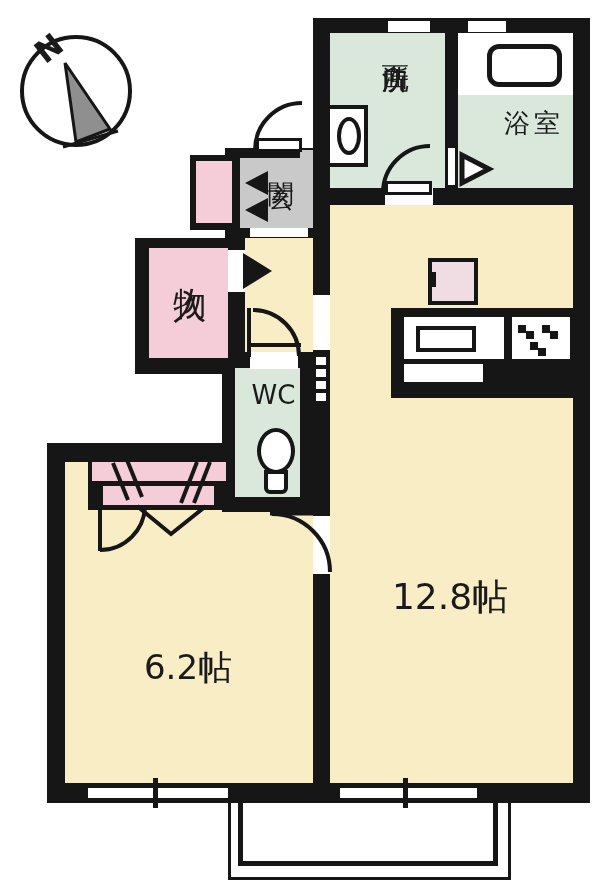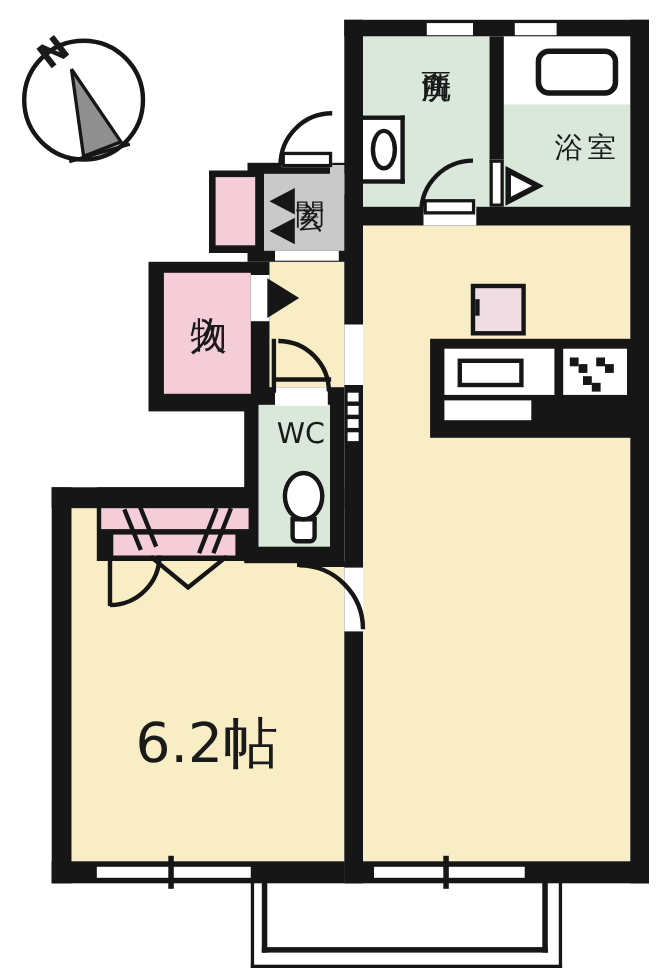--- a/index.html
+++ b/index.html
@@ -131,25 +131,26 @@
     <line x1="210" y1="462" x2="194" y2="503" stroke="#161616" stroke-width="4"></line>
     <line x1="100" y1="505" x2="100" y2="551" stroke="#161616" stroke-width="4"></line>
     <path d="M 100 550 A 45 45 0 0 0 145 505" fill="none" stroke="#161616" stroke-width="4"></path>
     <polyline points="137,506 171,534 206,506" fill="none" stroke="#161616" stroke-width="4"></polyline>
   </svg>
 
   <div class="abs lbl" style="left:36px;top:32px;font-size:31px;font-weight:bold;transform:rotate(-38deg);">N</div>
 
   <div class="abs lbl vtext" style="left:381px;top:44px;height:118px;font-size:27px;">洗面所</div>
 
-  <div class="abs lbl ctr" style="left:498px;top:122px;width:72px;font-size:26px;letter-spacing:4px;text-align:center;">浴室</div>
+  <div class="abs lbl ctr" style="left:498px;top:110px;width:72px;font-size:26px;letter-spacing:4px;text-align:center;">浴室</div>
 
   <div class="abs lbl vtext" style="left:267px;top:162px;height:64px;font-size:26px;">玄関</div>
 
   <div class="abs lbl vtext" style="left:172px;top:262px;height:90px;font-size:33px;">物入</div>
 
   <div class="abs lbl ctr" style="left:246px;top:382px;width:55px;font-size:26px;">WC</div>
 
+  <div class="abs lbl ctr" style="left:370px;top:578px;width:160px;font-size:36px;">12.8帖</div>
 
-  <div class="abs lbl ctr" style="left:118px;top:650px;width:140px;font-size:50px;">6.2帖</div>
+  <div class="abs lbl ctr" style="left:118px;top:650px;width:140px;font-size:34px;">6.2帖</div>
 
 
 </div>
 
 </body></html>

